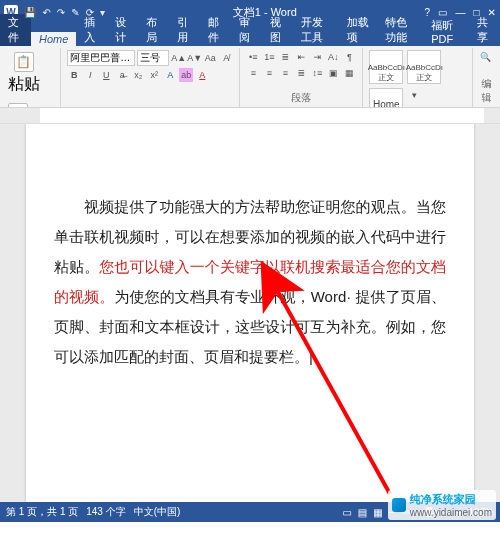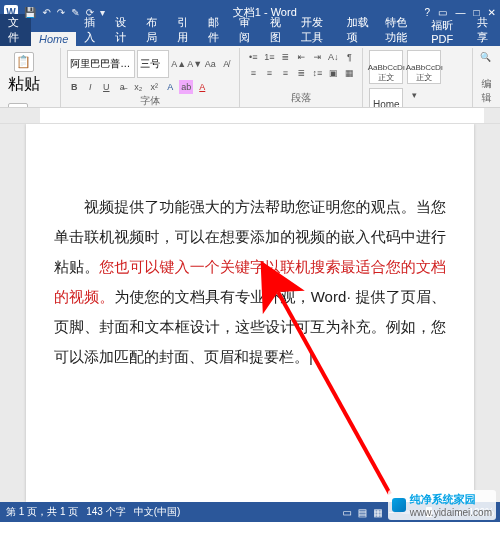--- a/index.html
+++ b/index.html
@@ -20,21 +20,21 @@
 
   .ribbon { height: 62px; background: #f3f3f3; border-bottom: 1px solid #d4d4d4; display: flex; padding: 2px 0 0 0; overflow: hidden; }
   .rgroup { border-right: 1px solid #d4d4d4; padding: 2px 6px 0 6px; display: flex; flex-direction: column; justify-content: space-between; }
   .rgroup .controls { display: flex; gap: 4px; align-items: flex-start; flex-wrap: wrap; }
   .rgroup .label { text-align: center; font-size: 10px; color: #666; padding-bottom: 2px; }
   .bigbtn { display: flex; flex-direction: column; align-items: center; gap: 2px; padding: 2px; }
   .bigbtn .ico { width: 20px; height: 20px; border: 1px solid #bbb; border-radius: 2px; background: #fff; font-size: 12px; text-align: center; line-height: 18px; }
   .bigbtn .txt { font-size: 16px; }
   .fontbox { display: flex; flex-direction: column; gap: 2px; }
   .fontrow { display: flex; gap: 2px; align-items: center; }
-  .fontrow input { height: 28px; font-size: 10px; border: 1px solid #ccc; background: #fff; padding: 0 2px; }
+  .fontrow input { height: 16px; font-size: 10px; border: 1px solid #ccc; background: #fff; padding: 0 2px; }
   .mini { width: 14px; height: 14px; font-size: 9px; color: #555; text-align: center; line-height: 14px; }
   .swatch { width: 38px; height: 18px; border: 1px solid #ccc; background: #fff; font-size: 9px; display: flex; align-items: flex-end; justify-content: center; color: #444; }
   .swatch.big { width: 34px; height: 34px; font-size: 11px; }
 
   .ruler { height: 16px; background: #fff; border-bottom: 1px solid #ddd; position: relative; }
   .ruler .shade { position: absolute; left: 0; top: 0; bottom: 0; width: 40px; background: #eaeaea; }
   .ruler .shade.r { left: auto; right: 0; width: 16px; }
 
   .doc-area { height: 378px; background: #eaeaea; display: flex; justify-content: center; overflow: hidden; position: relative; }
   .page { width: 448px; background: #fff; box-shadow: 0 0 3px rgba(0,0,0,.2); margin-top: 0; padding: 68px 28px 20px 28px; }
@@ -130,21 +130,20 @@
           <span class="mini"><u>U</u></span>
           <span class="mini">a̶</span>
           <span class="mini">x₂</span>
           <span class="mini">x²</span>
           <span class="mini" style="color:#2b579a">A</span>
           <span class="mini" style="background:#f0abfc">ab</span>
           <span class="mini" style="color:#d02020"><u>A</u></span>
         </div>
       </div>
     </div>
-    <div class="label">字体</div>
   </div>
 
   <div class="rgroup">
     <div class="controls">
       <div class="fontbox">
         <div class="fontrow">
           <span class="mini">•≡</span>
           <span class="mini">1≡</span>
           <span class="mini">≣</span>
           <span class="mini">⇤</span>

